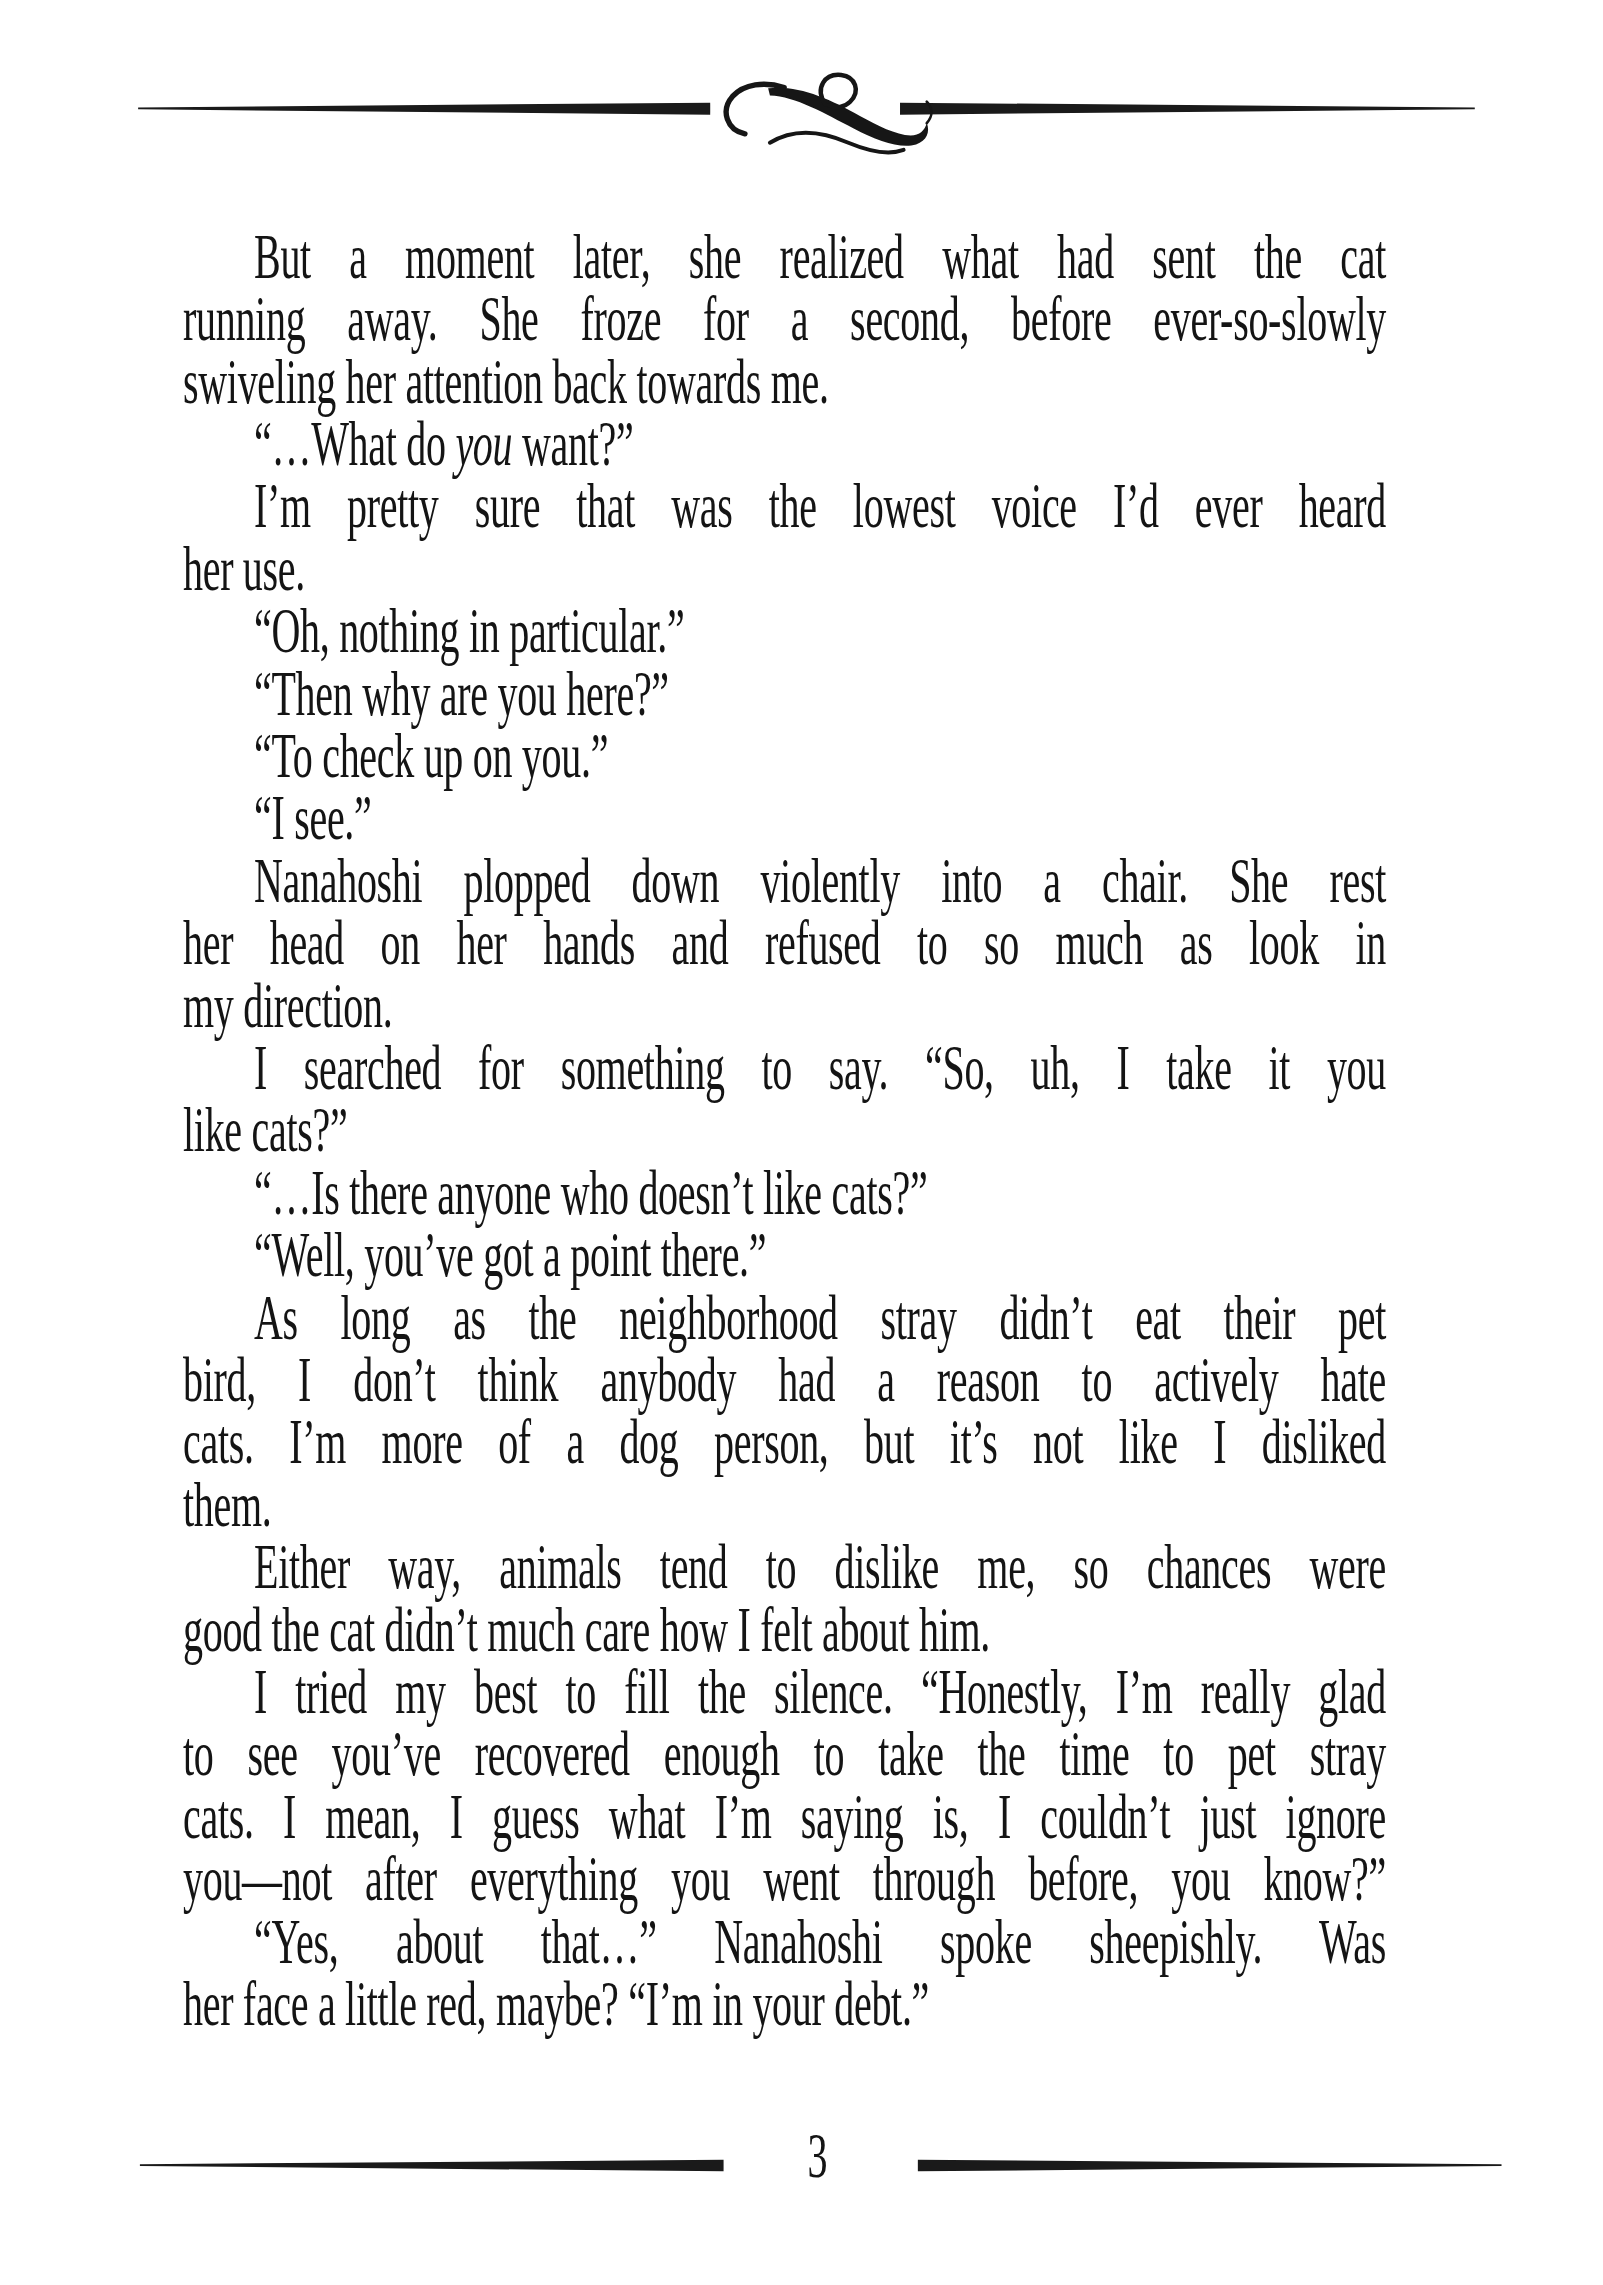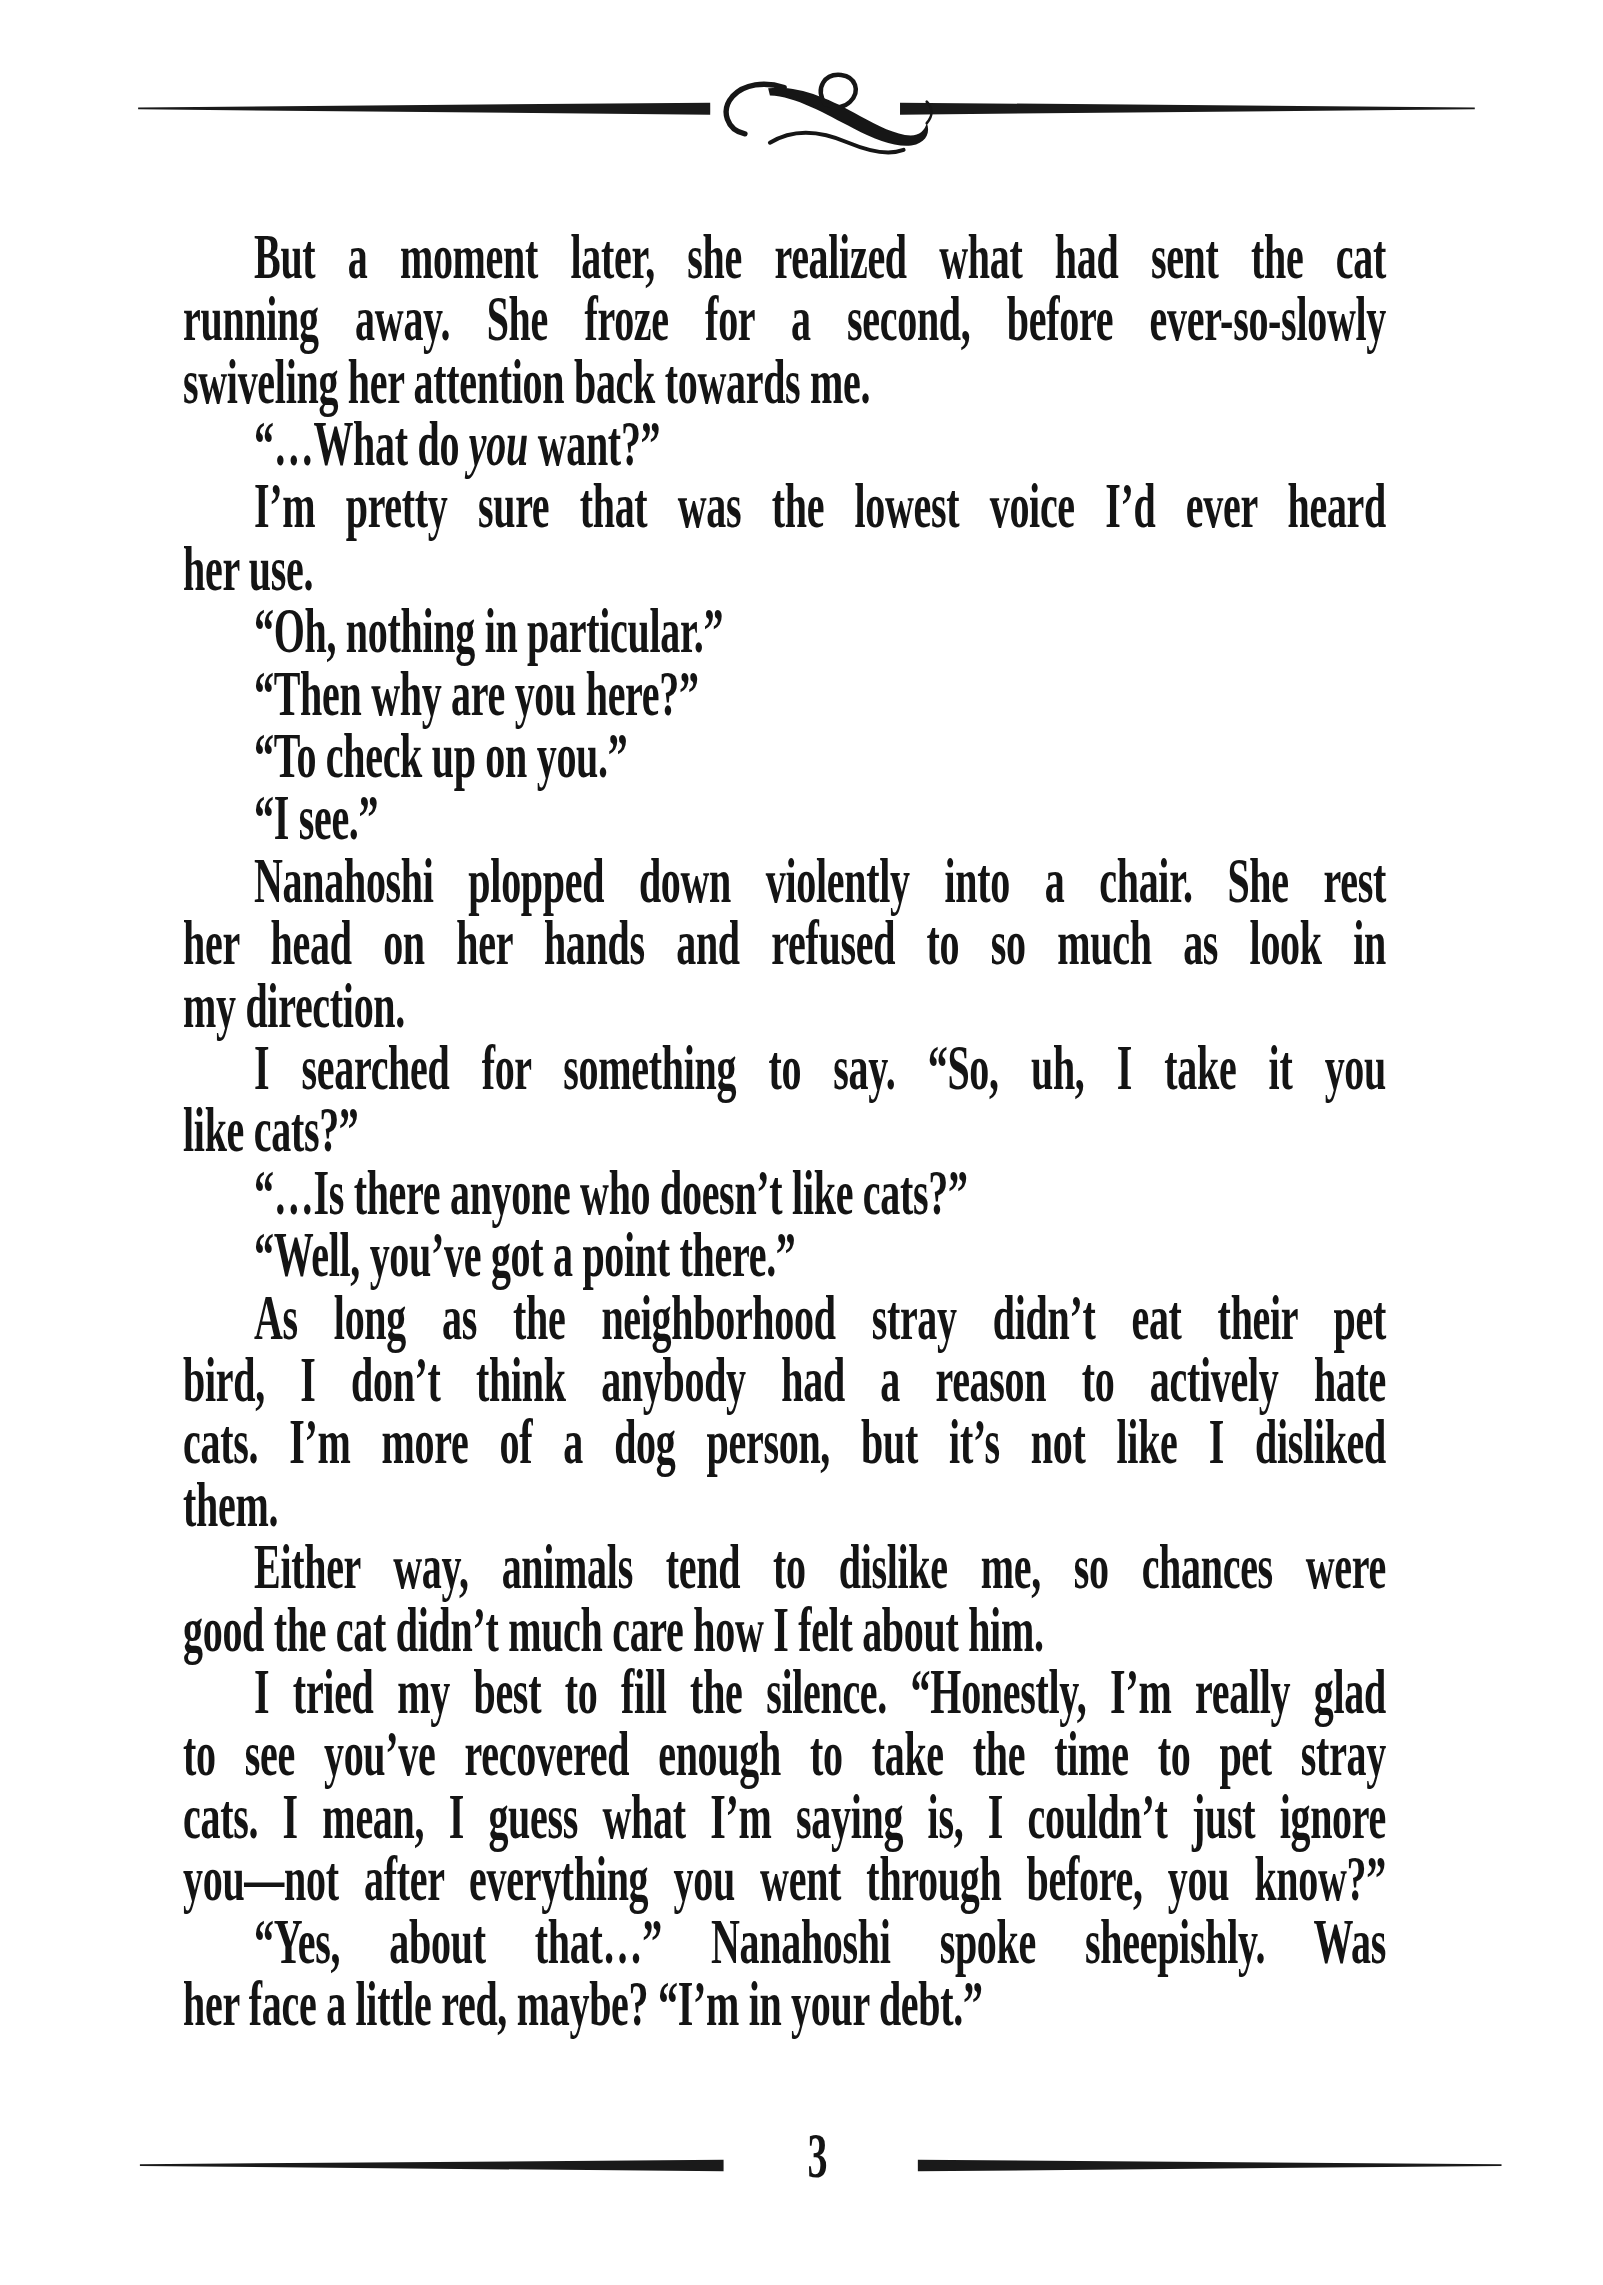--- a/index.html
+++ b/index.html
@@ -4,21 +4,20 @@
 <style>
   html, body { margin: 0; padding: 0; background: #ffffff; }
   #page {
     position: relative;
     width: 1604px;
     height: 2286px;
     background: #ffffff;
     overflow: hidden;
     font-family: "Liberation Serif", "DejaVu Serif", serif;
     color: #141414;
-    font-weight: bold;
   }
   #decor-svg {
     position: absolute;
     left: 0; top: 0;
     width: 1604px; height: 2286px;
     pointer-events: none;
   }
   .text-body {
     position: absolute;
     left: 183px;

